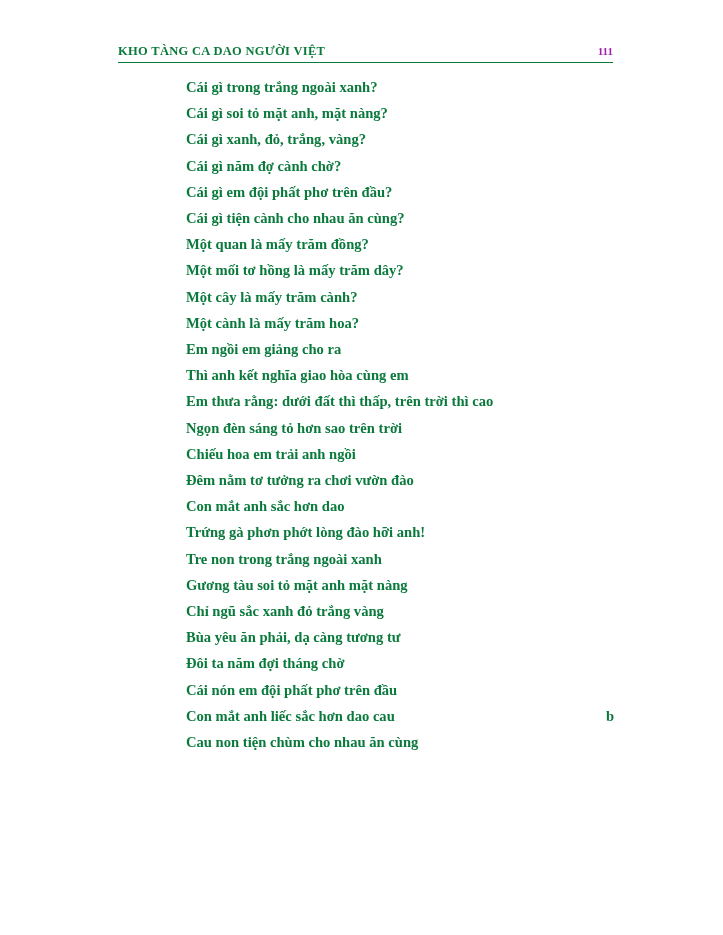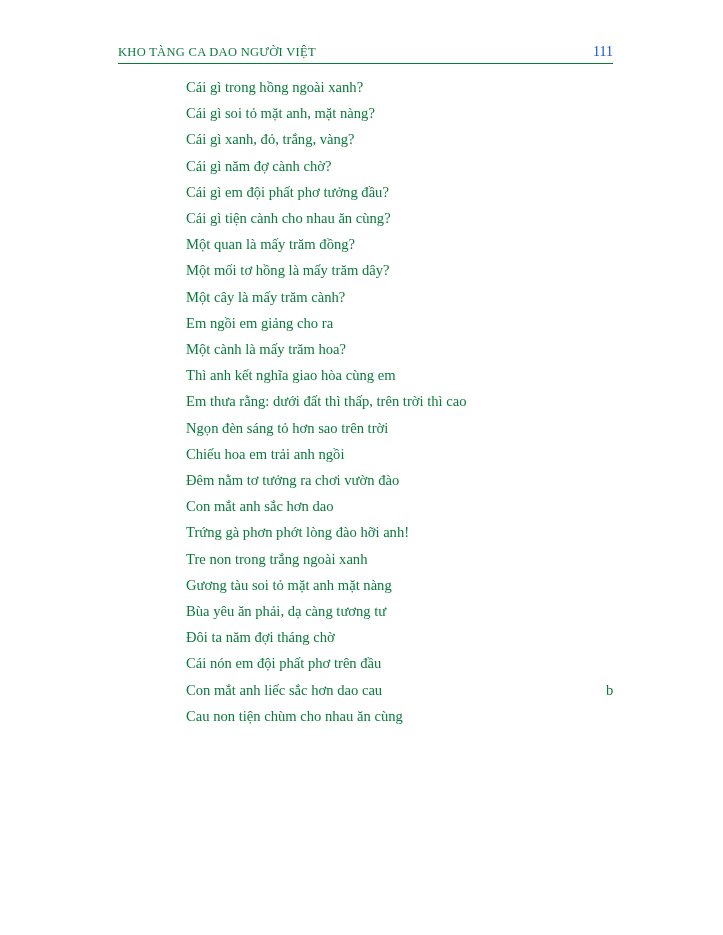--- a/index.html
+++ b/index.html
@@ -12,42 +12,43 @@
     background: #ffffff;
     font-family: "Liberation Serif", serif;
     color: #0a7a3c;
     overflow: hidden;
   }
   .page {
     position: relative;
     width: 723px;
     height: 724px;
     box-sizing: border-box;
+    font-weight: bold;
   }
   .header {
     position: absolute;
     left: 118px;
     top: 44px;
     width: 495px;
     display: flex;
     align-items: baseline;
     justify-content: space-between;
     border-bottom: 1.2px solid #0a7a3c;
     padding-bottom: 3px;
   }
   .header-title {
     font-size: 12.5px;
     letter-spacing: 0.3px;
     color: #0a7a3c;
     font-variant: small-caps;
     text-transform: uppercase;
   }
   .header-page {
-    font-size: 14px;
-    color: #1d4ed8;
+    font-size: 11px;
+    color: #a21caf;
   }
   .body-block {
     position: absolute;
     left: 186px;
     top: 74px;
     width: 440px;
   }
   .line {
     position: relative;
     font-size: 14.6px;
@@ -68,40 +69,41 @@
 <body>
 
 <div class="page">
 
   <div class="header">
     <span class="header-title">Kho tàng ca dao người Việt</span>
     <span class="header-page">111</span>
   </div>
 
   <div class="body-block">
-    <div class="line"><span>Cái gì trong hồng ngoài xanh?</span><span class="marker"></span></div>
+    <div class="line"><span>Cái gì trong trắng ngoài xanh?</span><span class="marker"></span></div>
     <div class="line"><span>Cái gì soi tỏ mặt anh, mặt nàng?</span><span class="marker"></span></div>
     <div class="line"><span>Cái gì xanh, đỏ, trắng, vàng?</span><span class="marker"></span></div>
     <div class="line"><span>Cái gì năm đợ cành chờ?</span><span class="marker"></span></div>
-    <div class="line"><span>Cái gì em đội phất phơ tưởng đầu?</span><span class="marker"></span></div>
+    <div class="line"><span>Cái gì em đội phất phơ trên đầu?</span><span class="marker"></span></div>
     <div class="line"><span>Cái gì tiện cành cho nhau ăn cùng?</span><span class="marker"></span></div>
     <div class="line"><span>Một quan là mấy trăm đồng?</span><span class="marker"></span></div>
     <div class="line"><span>Một mối tơ hồng là mấy trăm dây?</span><span class="marker"></span></div>
     <div class="line"><span>Một cây là mấy trăm cành?</span><span class="marker"></span></div>
+    <div class="line"><span>Một cành là mấy trăm hoa?</span><span class="marker"></span></div>
     <div class="line"><span>Em ngồi em giảng cho ra</span><span class="marker"></span></div>
-    <div class="line"><span>Một cành là mấy trăm hoa?</span><span class="marker"></span></div>
     <div class="line"><span>Thì anh kết nghĩa giao hòa cùng em</span><span class="marker"></span></div>
     <div class="line"><span>Em thưa rằng: dưới đất thì thấp, trên trời thì cao</span><span class="marker"></span></div>
     <div class="line"><span>Ngọn đèn sáng tỏ hơn sao trên trời</span><span class="marker"></span></div>
     <div class="line"><span>Chiếu hoa em trải anh ngồi</span><span class="marker"></span></div>
     <div class="line"><span>Đêm nằm tơ tưởng ra chơi vườn đào</span><span class="marker"></span></div>
     <div class="line"><span>Con mắt anh sắc hơn dao</span><span class="marker"></span></div>
     <div class="line"><span>Trứng gà phơn phớt lòng đào hỡi anh!</span><span class="marker"></span></div>
     <div class="line"><span>Tre non trong trắng ngoài xanh</span><span class="marker"></span></div>
     <div class="line"><span>Gương tàu soi tỏ mặt anh mặt nàng</span><span class="marker"></span></div>
+    <div class="line"><span>Chỉ ngũ sắc xanh đỏ trắng vàng</span><span class="marker"></span></div>
     <div class="line"><span>Bùa yêu ăn phải, dạ càng tương tư</span><span class="marker"></span></div>
     <div class="line"><span>Đôi ta năm đợi tháng chờ</span><span class="marker"></span></div>
     <div class="line"><span>Cái nón em đội phất phơ trên đầu</span><span class="marker"></span></div>
     <div class="line"><span>Con mắt anh liếc sắc hơn dao cau</span><span class="marker">b</span></div>
     <div class="line"><span>Cau non tiện chùm cho nhau ăn cùng</span><span class="marker"></span></div>
   </div>
 
 </div>
 
 </body></html>

